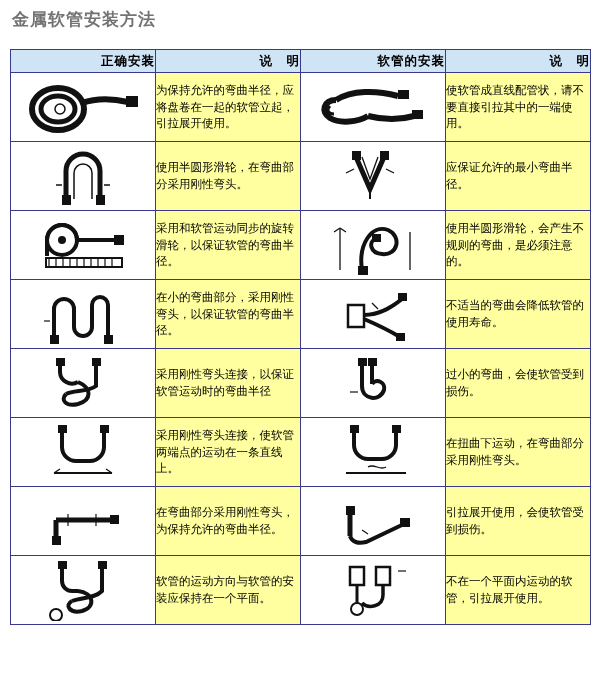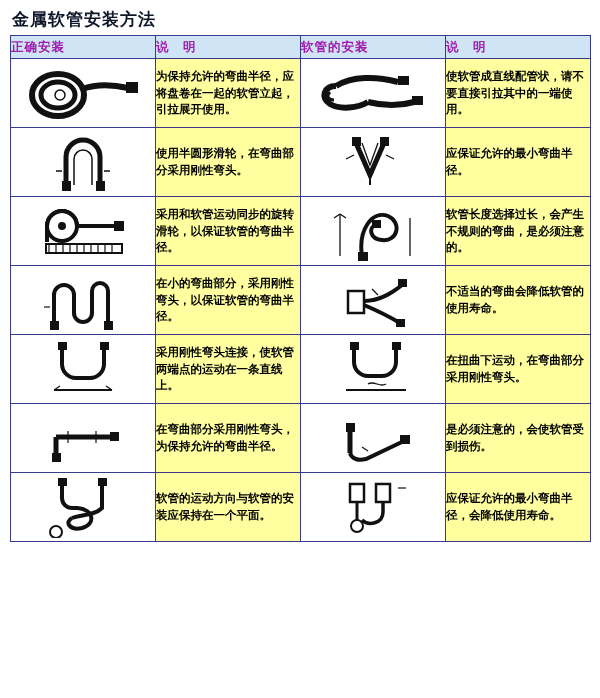--- a/index.html
+++ b/index.html
@@ -18,41 +18,41 @@
     width: 600px;
     height: 698px;
     position: relative;
     box-sizing: border-box;
     padding: 6px 10px 0 10px;
   }
   .page-title {
     font-size: 17px;
     font-weight: bold;
     letter-spacing: 1px;
-    margin: 2px 0 4px 2px;
-    color: #0f172a;
+    margin: 2px 0 18px 2px;
+    color: #737373;
   }
   table.hose-table {
     border-collapse: collapse;
     width: 580px;
     table-layout: fixed;
     border: 1px solid #2a2a80;
   }
   table.hose-table td, table.hose-table th {
     border: 1px solid #3a3a8c;
     padding: 0;
     vertical-align: middle;
   }
   thead th {
     background: #cfe4f5;
     height: 22px;
     font-size: 12.5px;
     font-weight: bold;
-    color: #a21caf;
-    text-align: left;
+    color: #000000;
+    text-align: right;
     letter-spacing: 1px;
   }
   col.c-img { width: 145px; }
   col.c-txt { width: 145px; }
   td.img-cell {
     background: #ffffff;
     text-align: center;
     height: 68px;
     position: relative;
   }
@@ -61,21 +61,21 @@
     font-size: 11.5px;
     line-height: 1.45;
     padding: 4px 7px;
     color: #000;
     text-align: left;
   }
   .fig {
     display: block;
     margin: 0 auto;
   }
-  .row-h { height: 68px; font-weight: bold; }
+  .row-h { height: 68px; }
 </style>
 </head>
 <body>
 
 <div class="page">
 
   <div class="page-title">金属软管安装方法</div>
 
   <table class="hose-table">
     <colgroup>
@@ -162,21 +162,21 @@
         <td class="img-cell">
           <svg class="fig" width="135" height="62" viewBox="0 0 135 62">
             <path d="M56 56 C52 30 66 10 82 16 C96 22 92 42 76 40 C64 39 62 28 70 24" fill="none" stroke="#111" stroke-width="4"></path>
             <rect x="52" y="52" width="10" height="9" fill="#111"></rect>
             <rect x="66" y="20" width="9" height="8" fill="#111"></rect>
             <path d="M34 14 L34 56" stroke="#111" stroke-width="1.3"></path>
             <path d="M34 14 L40 18 M34 14 L28 18" stroke="#111" stroke-width="1.3" fill="none"></path>
             <path d="M104 18 L104 56" stroke="#111" stroke-width="1.3"></path>
           </svg>
         </td>
-        <td class="txt-cell">软管长度选择过长，会产生不规则的弯曲，是必须注意的。</td>
+        <td class="txt-cell">使用半圆形滑轮，会产生不规则的弯曲，是必须注意的。</td>
       </tr>
 
       <tr class="row-h">
         <td class="img-cell">
           <svg class="fig" width="135" height="62" viewBox="0 0 135 62">
             <path d="M38 56 L38 26 A10 10 0 0 1 58 26 L58 44 A9 9 0 0 0 76 44 L76 22" fill="none" stroke="#111" stroke-width="4"></path>
             <path d="M76 22 A8 8 0 0 1 92 22 L92 56" fill="none" stroke="#111" stroke-width="4"></path>
             <rect x="34" y="52" width="9" height="9" fill="#111"></rect>
             <rect x="88" y="52" width="9" height="9" fill="#111"></rect>
             <path d="M28 38 L34 38" stroke="#111" stroke-width="1.2"></path>
@@ -189,20 +189,42 @@
             <path d="M58 32 C74 32 86 24 96 16" fill="none" stroke="#111" stroke-width="4"></path>
             <path d="M58 36 C72 42 84 48 94 54" fill="none" stroke="#111" stroke-width="4"></path>
             <rect x="92" y="10" width="9" height="8" fill="#111"></rect>
             <rect x="90" y="50" width="9" height="8" fill="#111"></rect>
             <path d="M66 20 L72 26" stroke="#111" stroke-width="1.2"></path>
           </svg>
         </td>
         <td class="txt-cell">不适当的弯曲会降低软管的使用寿命。</td>
       </tr>
 
+      <tr class="row-h">
+        <td class="img-cell">
+          <svg class="fig" width="135" height="62" viewBox="0 0 135 62">
+            <path d="M44 10 L44 20 A12 12 0 0 0 62 30" fill="none" stroke="#111" stroke-width="4"></path>
+            <path d="M62 30 C76 36 76 48 62 52 C50 55 44 48 50 42" fill="none" stroke="#111" stroke-width="4"></path>
+            <path d="M50 42 C58 38 72 40 80 34 L80 12" fill="none" stroke="#111" stroke-width="4"></path>
+            <rect x="40" y="6" width="9" height="8" fill="#111"></rect>
+            <rect x="76" y="6" width="9" height="8" fill="#111"></rect>
+          </svg>
+        </td>
+        <td class="txt-cell">采用刚性弯头连接，以保证软管运动时的弯曲半径</td>
+        <td class="img-cell">
+          <svg class="fig" width="135" height="62" viewBox="0 0 135 62">
+            <path d="M56 10 L56 34 C56 48 74 50 78 38 C80 30 70 26 66 32" fill="none" stroke="#111" stroke-width="4"></path>
+            <path d="M66 32 L66 12" fill="none" stroke="#111" stroke-width="4"></path>
+            <rect x="52" y="6" width="9" height="8" fill="#111"></rect>
+            <rect x="62" y="6" width="9" height="8" fill="#111"></rect>
+            <path d="M44 40 L52 40" stroke="#111" stroke-width="1.2"></path>
+          </svg>
+        </td>
+        <td class="txt-cell">过小的弯曲，会使软管受到损伤。</td>
+      </tr>
 
       <tr class="row-h">
         <td class="img-cell">
           <svg class="fig" width="135" height="62" viewBox="0 0 135 62">
             <path d="M46 8 L46 26 A14 14 0 0 0 60 40 L74 40 A14 14 0 0 0 88 26 L88 8" fill="none" stroke="#111" stroke-width="4"></path>
             <rect x="42" y="4" width="9" height="8" fill="#111"></rect>
             <rect x="84" y="4" width="9" height="8" fill="#111"></rect>
             <path d="M38 52 L96 52" stroke="#111" stroke-width="2"></path>
             <path d="M38 52 L44 48 M96 52 L90 48" stroke="#111" stroke-width="1.3"></path>
           </svg>
@@ -234,21 +256,21 @@
         <td class="txt-cell">在弯曲部分采用刚性弯头，为保持允许的弯曲半径。</td>
         <td class="img-cell">
           <svg class="fig" width="135" height="62" viewBox="0 0 135 62">
             <path d="M44 22 L44 46" stroke="#111" stroke-width="5"></path>
             <path d="M44 46 C46 52 52 54 60 52 L98 34" stroke="#111" stroke-width="4" fill="none"></path>
             <rect x="40" y="16" width="9" height="9" fill="#111"></rect>
             <rect x="94" y="28" width="10" height="9" fill="#111"></rect>
             <path d="M56 40 L62 44" stroke="#111" stroke-width="1.2"></path>
           </svg>
         </td>
-        <td class="txt-cell">是必须注意的，会使软管受到损伤。</td>
+        <td class="txt-cell">引拉展开使用，会使软管受到损伤。</td>
       </tr>
 
 
       <tr class="row-h">
         <td class="img-cell">
           <svg class="fig" width="135" height="62" viewBox="0 0 135 62">
             <path d="M46 6 L46 22 A10 10 0 0 0 56 32 L62 32" fill="none" stroke="#111" stroke-width="4"></path>
             <path d="M62 32 C78 34 80 48 66 52 C54 55 48 46 56 42" fill="none" stroke="#111" stroke-width="4"></path>
             <path d="M56 42 C66 38 78 40 86 32 L86 8" fill="none" stroke="#111" stroke-width="4"></path>
             <rect x="42" y="2" width="9" height="8" fill="#111"></rect>
@@ -260,18 +282,18 @@
         <td class="img-cell">
           <svg class="fig" width="135" height="62" viewBox="0 0 135 62">
             <rect x="44" y="8" width="14" height="18" fill="none" stroke="#111" stroke-width="2.5"></rect>
             <rect x="70" y="8" width="14" height="18" fill="none" stroke="#111" stroke-width="2.5"></rect>
             <path d="M51 26 L51 44" stroke="#111" stroke-width="3"></path>
             <path d="M77 26 L77 36 C77 48 62 50 56 44" stroke="#111" stroke-width="3.5" fill="none"></path>
             <circle cx="51" cy="50" r="6" fill="none" stroke="#111" stroke-width="2"></circle>
             <path d="M92 12 L100 12" stroke="#111" stroke-width="1.2"></path>
           </svg>
         </td>
-        <td class="txt-cell">应保证允许的最小弯曲半径，会降低使用寿命。</td>
+        <td class="txt-cell">不在一个平面内运动的软管，引拉展开使用。</td>
       </tr>
 
     </tbody>
   </table>
 </div>
 
 </body></html>

